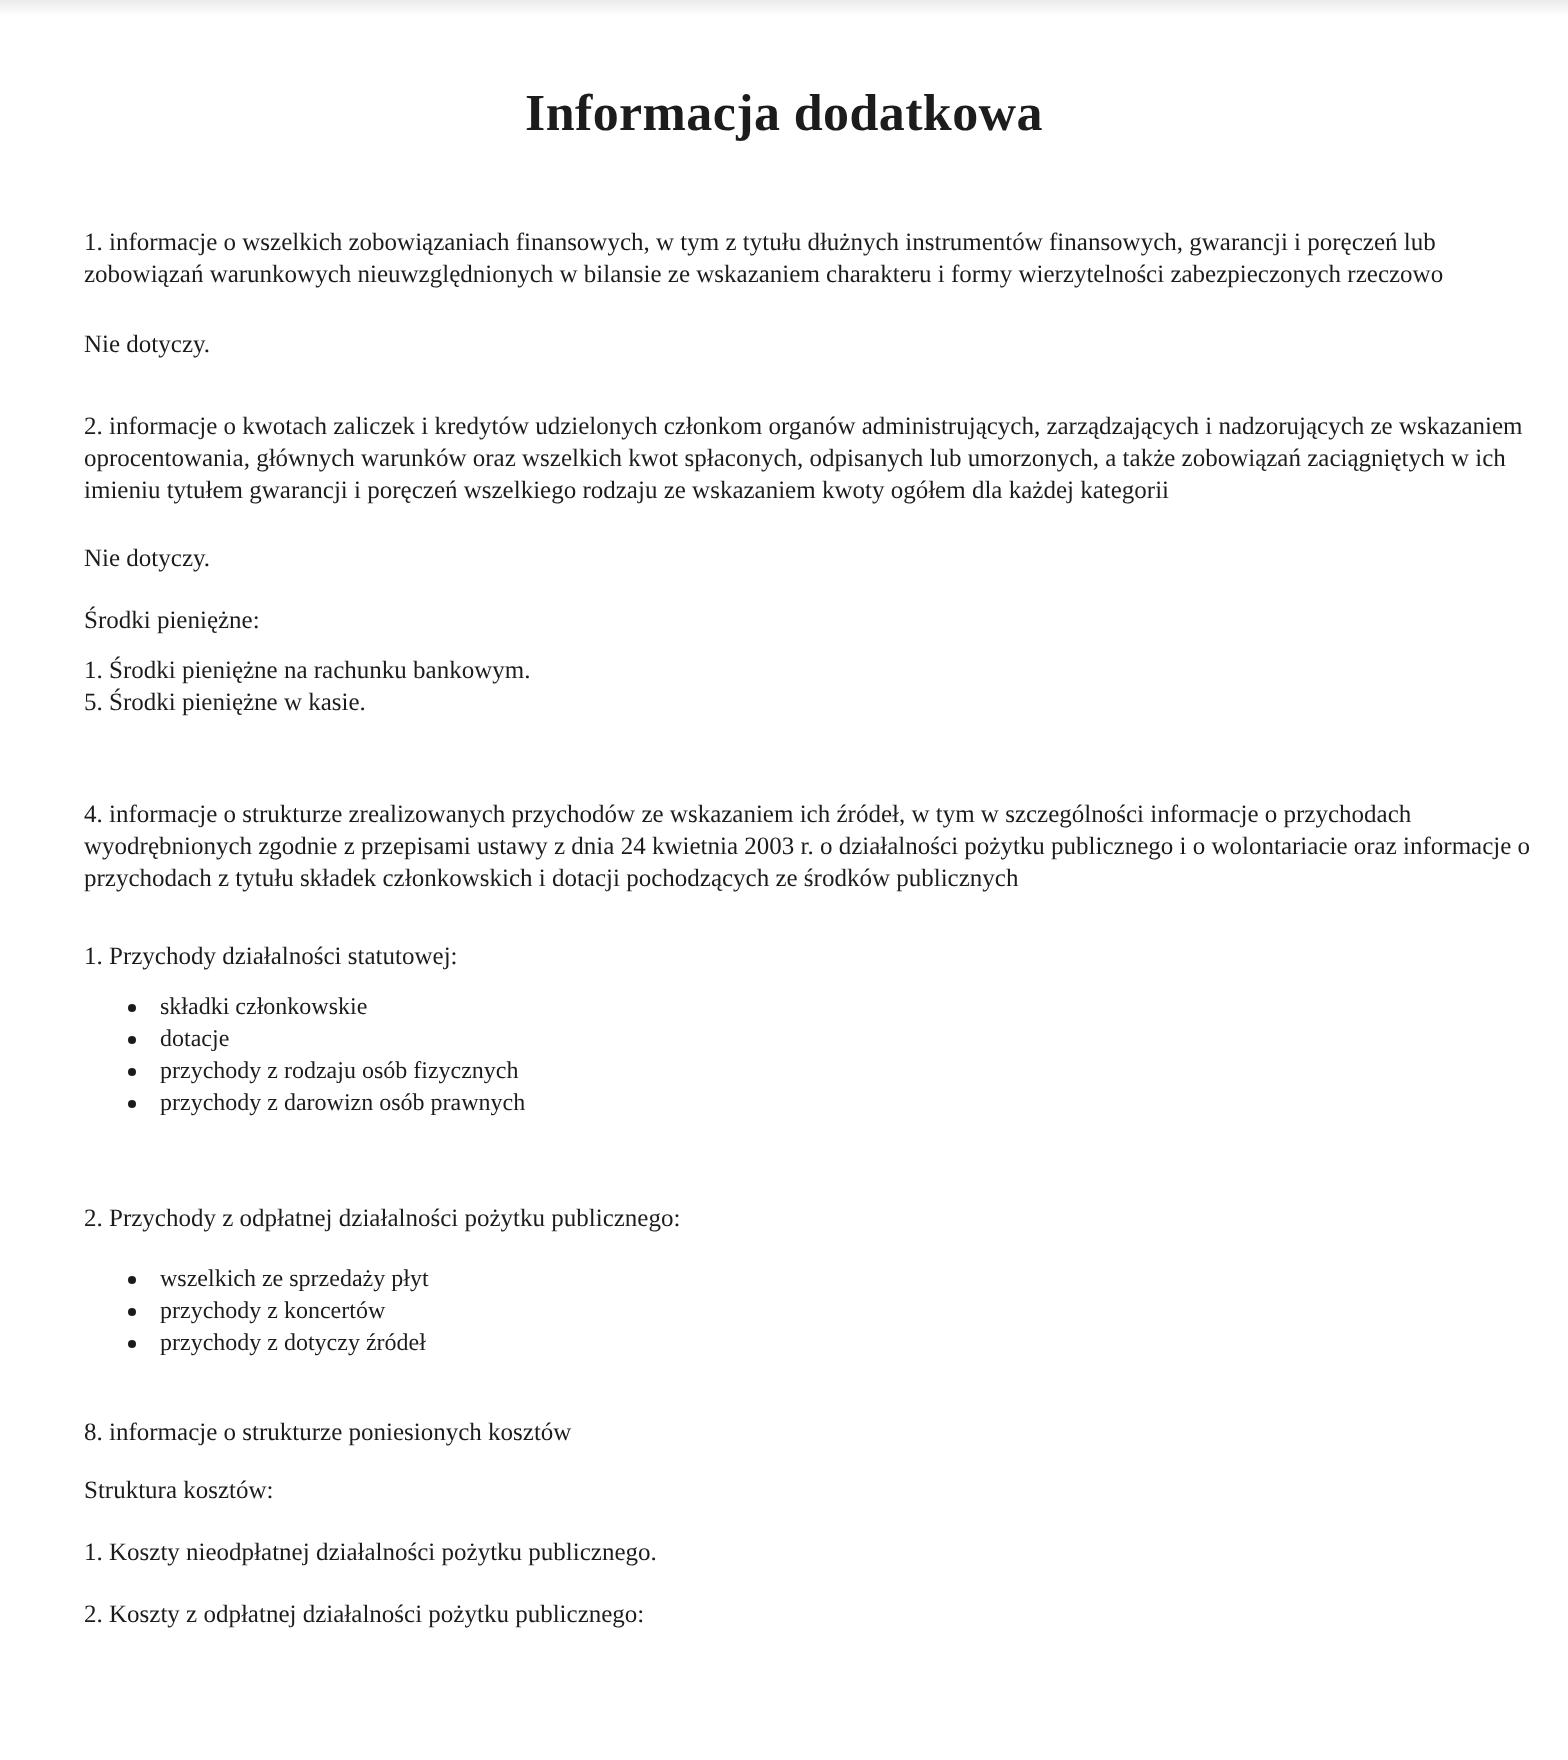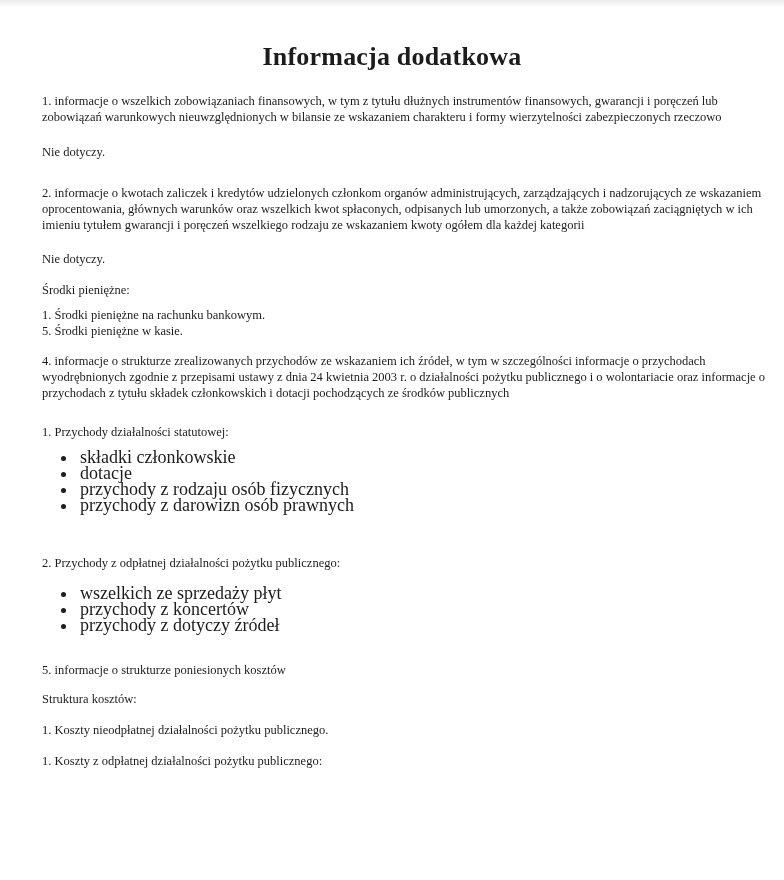--- a/index.html
+++ b/index.html
@@ -38,56 +38,56 @@
     margin: 0;
     font-size: 12.5px;
     line-height: 16px;
   }
   .pre {
     white-space: pre;
   }
   ul.doc-list {
     margin: 0;
     padding-left: 36px;
-    font-size: 18px;
+    font-size: 12px;
     line-height: 16px;
     list-style-type: disc;
   }
   ul.doc-list li {
     margin: 0;
     padding-left: 2px;
   }
 </style>
 </head>
 <body>
 
 <div class="top-fade"></div>
 
 <main class="page">
 
   <h1 class="doc-title">Informacja dodatkowa</h1>
 
-  <p class="pre" style="margin-top:24px">1. informacje o wszelkich zobowiązaniach finansowych, w tym z tytułu dłużnych instrumentów finansowych, gwarancji i poręczeń lub
+  <p class="pre" style="margin-top:44px">1. informacje o wszelkich zobowiązaniach finansowych, w tym z tytułu dłużnych instrumentów finansowych, gwarancji i poręczeń lub
 zobowiązań warunkowych nieuwzględnionych w bilansie ze wskazaniem charakteru i formy wierzytelności zabezpieczonych rzeczowo</p>
 
   <p style="margin-top:19px">Nie dotyczy.</p>
 
   <p class="pre" style="margin-top:25px">2. informacje o kwotach zaliczek i kredytów udzielonych członkom organów administrujących, zarządzających i nadzorujących ze wskazaniem
 oprocentowania, głównych warunków oraz wszelkich kwot spłaconych, odpisanych lub umorzonych, a także zobowiązań zaciągniętych w ich
 imieniu tytułem gwarancji i poręczeń wszelkiego rodzaju ze wskazaniem kwoty ogółem dla każdej kategorii</p>
 
   <p style="margin-top:18px">Nie dotyczy.</p>
 
 
   <p style="margin-top:15px">Środki pieniężne:</p>
 
   <p class="pre" style="margin-top:9px">1. Środki pieniężne na rachunku bankowym.
 5. Środki pieniężne w kasie.</p>
 
-  <p class="pre" style="margin-top:14px">4. informacje o strukturze zrealizowanych przychodów ze wskazaniem ich źródeł, w tym w szczególności informacje o przychodach
+  <p class="pre" style="margin-top:40px">4. informacje o strukturze zrealizowanych przychodów ze wskazaniem ich źródeł, w tym w szczególności informacje o przychodach
 wyodrębnionych zgodnie z przepisami ustawy z dnia 24 kwietnia 2003 r. o działalności pożytku publicznego i o wolontariacie oraz informacje o
 przychodach z tytułu składek członkowskich i dotacji pochodzących ze środków publicznych</p>
 
   <p style="margin-top:23px">1. Przychody działalności statutowej:</p>
 
   <ul class="doc-list" style="margin-top:9px">
     <li>składki członkowskie</li>
     <li>dotacje</li>
     <li>przychody z rodzaju osób fizycznych</li>
     <li>przychody z darowizn osób prawnych</li>
@@ -95,21 +95,21 @@
 
   <p style="margin-top:42px">2. Przychody z odpłatnej działalności pożytku publicznego:</p>
 
   <ul class="doc-list" style="margin-top:14px">
     <li>wszelkich ze sprzedaży płyt</li>
     <li>przychody z koncertów</li>
     <li>przychody z dotyczy źródeł</li>
   </ul>
 
 
-  <p style="margin-top:29px">5. informacje o strukturze poniesionych kosztów</p>
+  <p style="margin-top:29px">8. informacje o strukturze poniesionych kosztów</p>
 
   <p style="margin-top:13px">Struktura kosztów:</p>
 
   <p style="margin-top:15px">1. Koszty nieodpłatnej działalności pożytku publicznego.</p>
 
-  <p style="margin-top:15px">1. Koszty z odpłatnej działalności pożytku publicznego:</p>
+  <p style="margin-top:15px">2. Koszty z odpłatnej działalności pożytku publicznego:</p>
 
 </main>
 
 </body></html>

